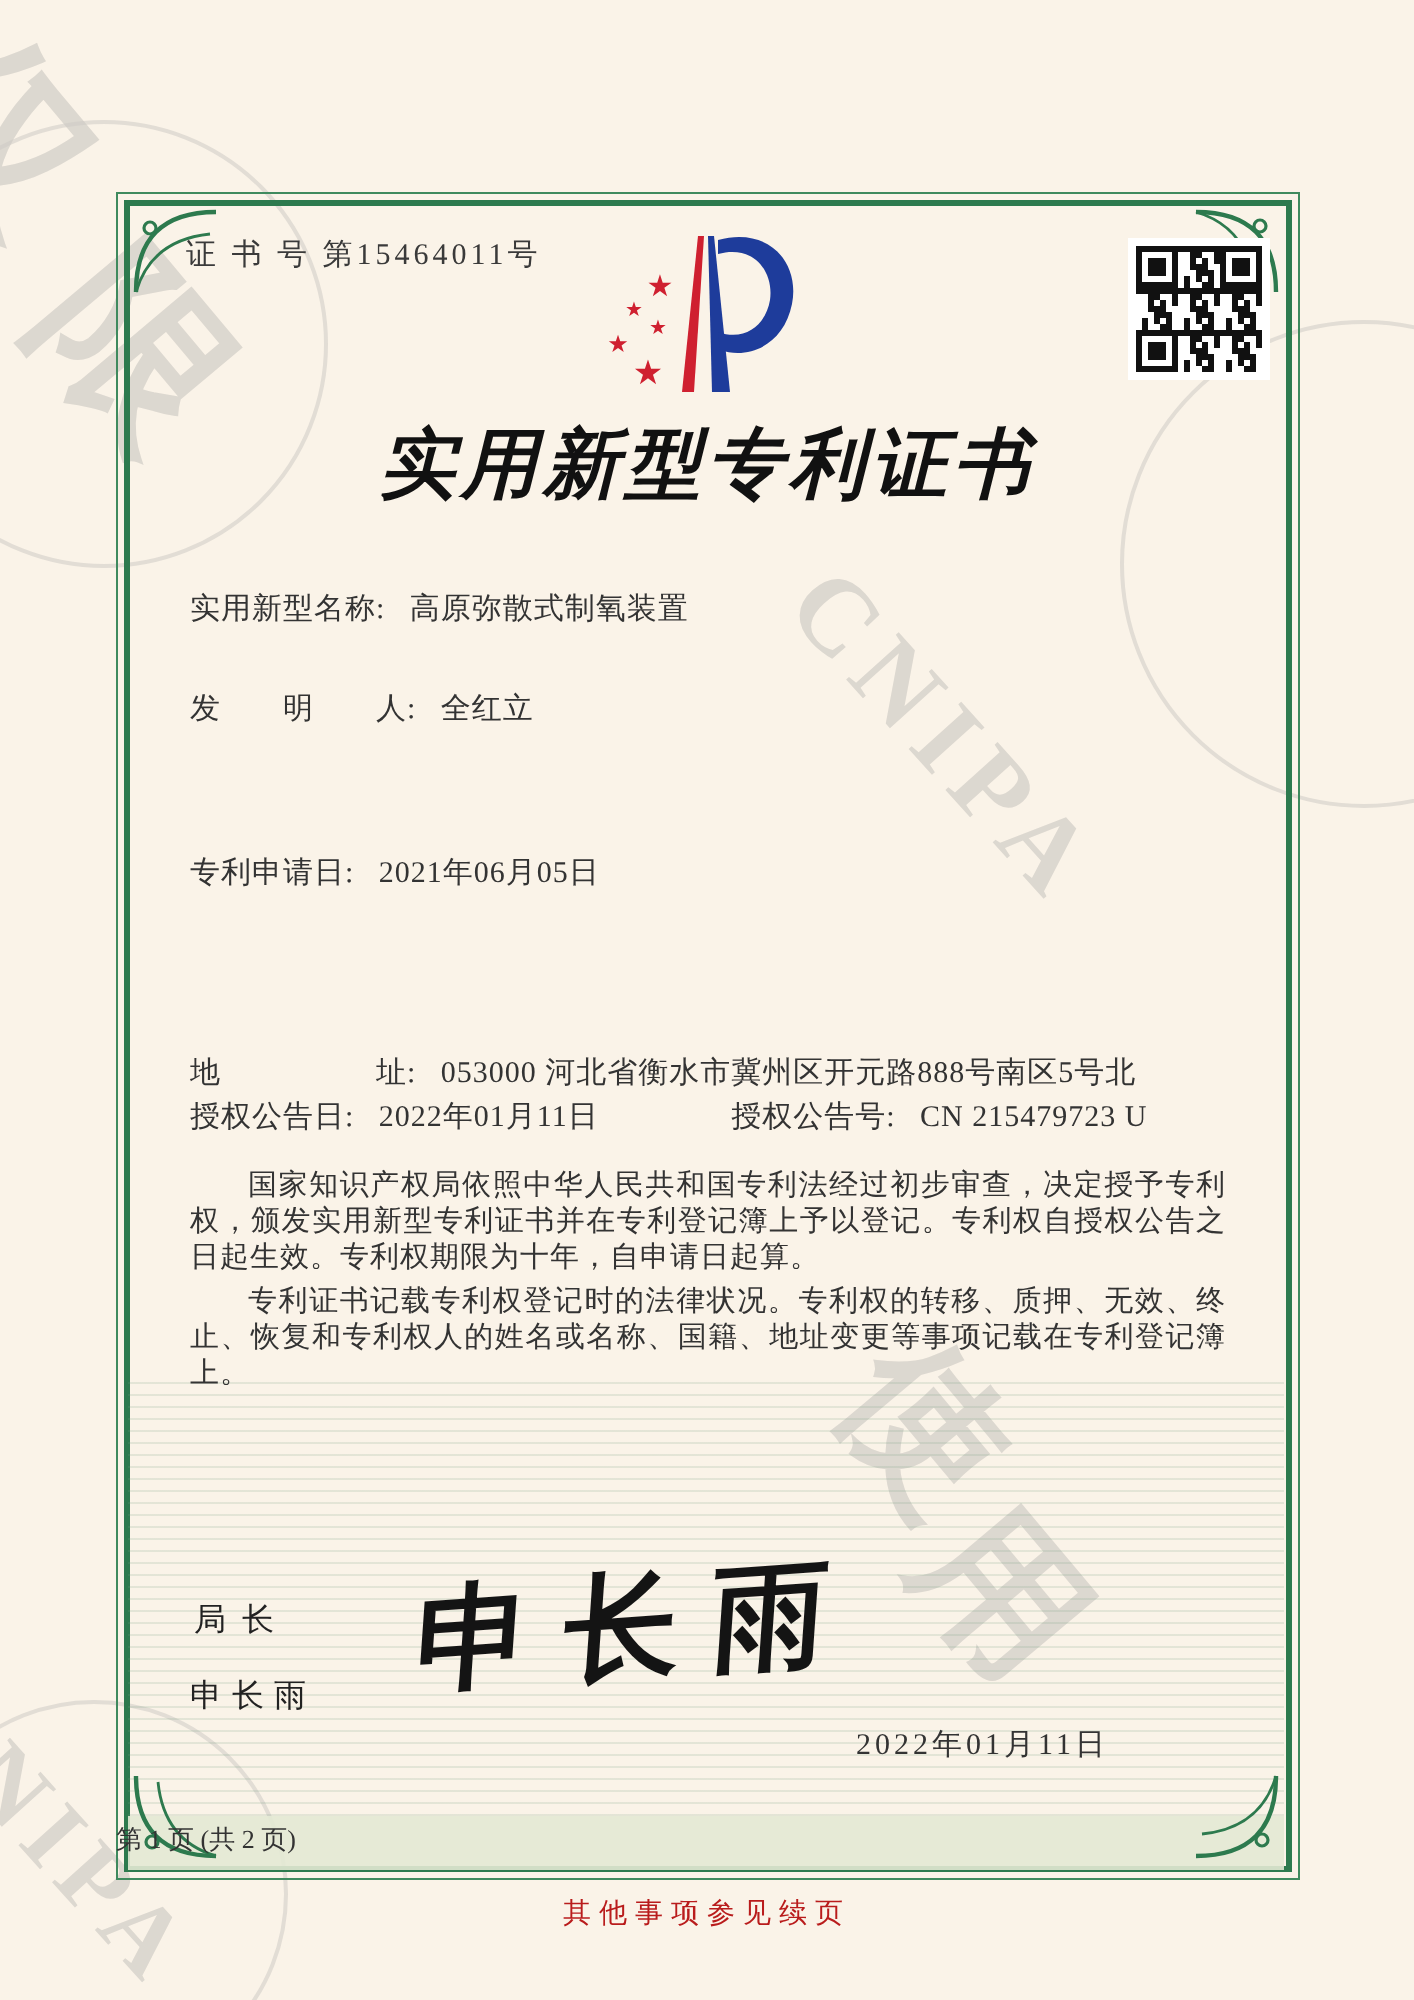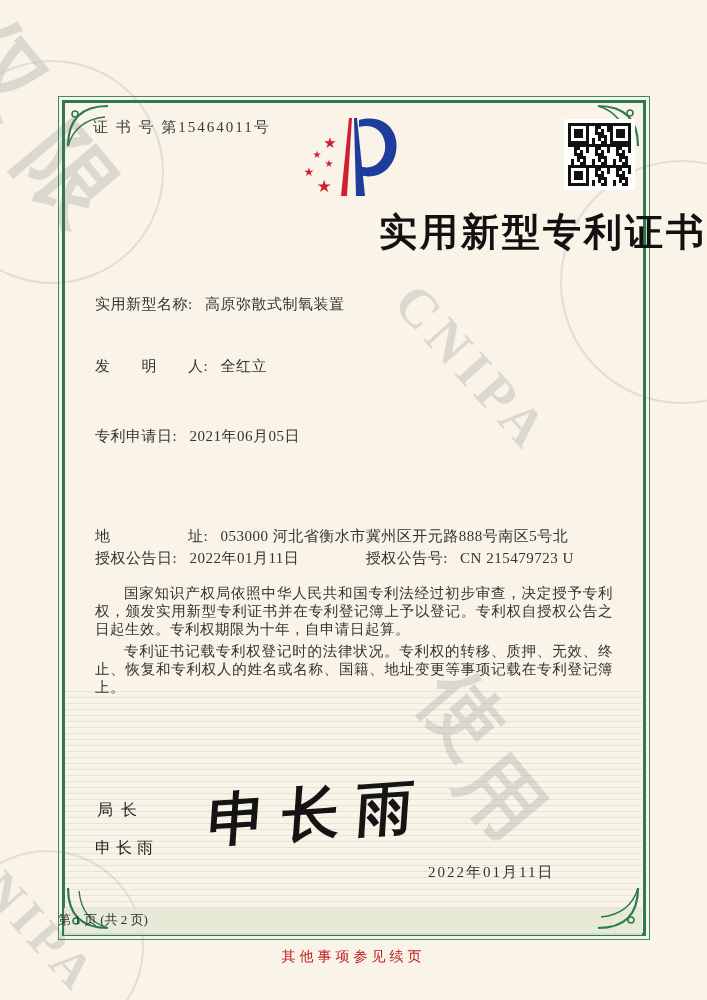--- a/index.html
+++ b/index.html
@@ -16,22 +16,22 @@
   
   .waves{position:absolute;left:64px;top:690px;width:578px;height:218px;z-index:1;opacity:.5;
      background:repeating-linear-gradient(0deg, rgba(120,160,130,.35) 0 1px, transparent 1px 6px);}
   .waves2{position:absolute;left:64px;top:908px;width:578px;height:27px;z-index:1;
      background:#e3e9d4;opacity:.9;}
   
   .content{position:absolute;inset:0;z-index:3;}
   .cert-no{position:absolute;left:93px;top:118px;font-size:15px;letter-spacing:2px;color:#3a3a3a;}
   .logo{position:absolute;left:281px;top:111px;}
   .qr{position:absolute;left:564px;top:119px;background:#fff;padding:4px;}
-  .title{position:absolute;left:0;width:707px;top:207px;text-align:right;font-size:38px;
-         font-weight:bold;letter-spacing:3px;color:#111;}
+  .title{position:absolute;left:0;width:707px;top:207px;text-align:center;font-size:38px;
+         font-weight:bold;letter-spacing:3px;color:#111;font-style:italic;}
   .row{position:absolute;left:95px;font-size:15px;color:#333;white-space:nowrap;letter-spacing:.5px;}
   .row .lbl{margin-right:8px;}
   .grant2{margin-left:62px;}
   .body-text{position:absolute;left:95px;top:584px;width:518px;font-size:14.5px;line-height:18px;
              text-align:justify;color:#333;letter-spacing:.5px;}
   .body-text p{margin:0 0 4px 0;text-indent:2em;}
   .sig-title{position:absolute;left:97px;top:800px;font-size:16px;letter-spacing:8px;color:#222;}
   .sig-name{position:absolute;left:95px;top:838px;font-size:16px;letter-spacing:5px;color:#222;}
   .signature{position:absolute;left:208px;top:775px;font-size:58px;font-weight:bold;color:#141414;
              letter-spacing:16px;transform:rotate(-4deg) skewX(-8deg);font-family:"DejaVu Serif",serif;}
@@ -348,21 +348,21 @@
         <rect x="60" y="45" width="3" height="3" fill="#111"></rect>
         <rect x="60" y="48" width="3" height="3" fill="#111"></rect>
       </svg>
 
     <div class="title">实用新型专利证书</div>
 
     <div class="row" style="top:295px;">
       <span class="lbl">实用新型名称:</span>
       <span>高原弥散式制氧装置</span>
     </div>
-    <div class="row" style="top:357px;">
+    <div class="row" style="top:345px;">
       <span class="lbl">发　　明　　人:</span>
       <span>全红立</span>
     </div>
     <div class="row" style="top:427px;">
       <span class="lbl">专利申请日:</span>
       <span>2021年06月05日</span>
     </div>
     <div class="row" style="top:507px;margin-top:20px;">
       <span class="lbl">地　　　　　址:</span>
       <span>053000 河北省衡水市冀州区开元路888号南区5号北</span>

